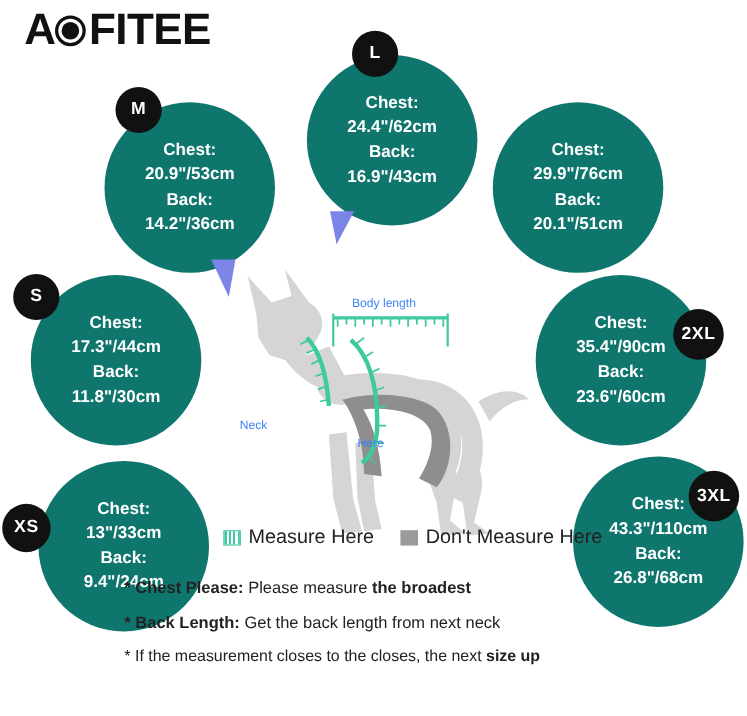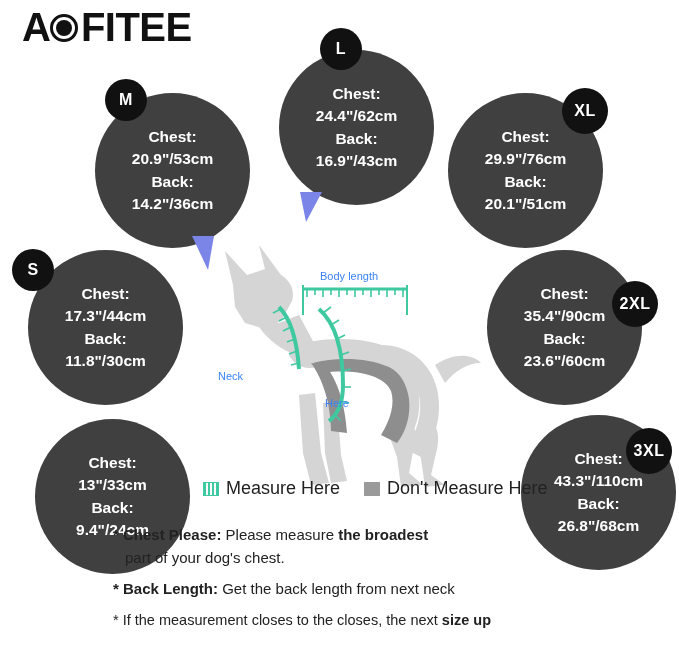--- a/index.html
+++ b/index.html
@@ -54,21 +54,21 @@
     font-size: 40px;
     font-weight: bold;
     letter-spacing: -0.5px;
     color: #111111;
     line-height: 1;
   }
 
   
   .bubble {
     position: absolute;
-    background: #404040;
+    background: #0f766e;
     border-radius: 50%;
     color: #ffffff;
     display: flex;
     flex-direction: column;
     align-items: center;
     justify-content: center;
     text-align: center;
     font-size: 15.5px;
     line-height: 1.45;
     font-weight: bold;
@@ -175,21 +175,20 @@
   </div>
   <div class="tail" style="left:300px; top:192px; border-left:6px solid transparent; border-right:16px solid transparent; border-top:30px solid #7b85e8;"></div>
   <div class="badge" style="left:320px; top:28px; width:42px; height:42px;">L</div>
 
   <div class="bubble" style="left:448px; top:93px; width:155px; height:155px;">
     <div class="line">Chest:</div>
     <div class="line">29.9"/76cm</div>
     <div class="line">Back:</div>
     <div class="line">20.1"/51cm</div>
   </div>
-  <div class="badge" style="left:562px; top:88px; width:46px; height:46px;">XL</div>
 
   <div class="bubble" style="left:28px; top:250px; width:155px; height:155px;">
     <div class="line">Chest:</div>
     <div class="line">17.3"/44cm</div>
     <div class="line">Back:</div>
     <div class="line">11.8"/30cm</div>
   </div>
   <div class="badge" style="left:12px; top:249px; width:42px; height:42px;">S</div>
 
   <div class="bubble" style="left:487px; top:250px; width:155px; height:155px;">
@@ -199,20 +198,21 @@
     <div class="line">23.6"/60cm</div>
   </div>
   <div class="badge" style="left:612px; top:281px; width:46px; height:46px;">2XL</div>
 
   <div class="bubble" style="left:35px; top:419px; width:155px; height:155px;">
     <div class="line">Chest:</div>
     <div class="line">13"/33cm</div>
     <div class="line">Back:</div>
     <div class="line">9.4"/24cm</div>
   </div>
+  <div class="badge" style="left:2px; top:458px; width:44px; height:44px;">XS</div>
 
   <div class="bubble" style="left:521px; top:415px; width:155px; height:155px;">
     <div class="line">Chest:</div>
     <div class="line">43.3"/110cm</div>
     <div class="line">Back:</div>
     <div class="line">26.8"/68cm</div>
   </div>
   <div class="badge" style="left:626px; top:428px; width:46px; height:46px;">3XL</div>
 
   <div class="dog-wrap">
@@ -288,38 +288,37 @@
           <line x1="148" y1="126" x2="156" y2="124"></line>
             <line x1="148" y1="142" x2="156" y2="142"></line>
           <line x1="146" y1="156" x2="154" y2="158"></line>
             <line x1="140" y1="170" x2="146" y2="176"></line>
         </g>
       </g>
     </svg>
   </div>
 
   <div class="ill-label" style="left:320px; top:270px;">Body length</div>
-  <div class="ill-label" style="left:218px; top:370px;text-align:center;">Neck</div>
+  <div class="ill-label" style="left:218px; top:381px;text-align:center;">Neck</div>
   <div class="ill-label" style="left:325px; top:397px;">Here</div>
 
   <div class="legend">
     <span class="sw measure"></span>
     <span>Measure Here</span>
     <span class="gap"></span>
     <span class="sw dont"></span>
     <span>Don't Measure Here</span>
   </div>
 
   <div class="notes">
     <div class="note">
       <b><span>*</span>
       <span>Chest Please:</span></b>
       <span>Please measure</span>
       <b><span>the broadest</span></b>
-      <span class="indent">part of your dog's chest.</span>
     </div>
     <div class="note">
       <b><span>*</span>
       <span>Back Length:</span></b>
       <span>Get the back length from next neck</span>
     </div>
     <div class="note small">
       <span>*</span>
       <span>If the measurement closes to the closes, the next</span>
       <b><span>size up</span></b>

